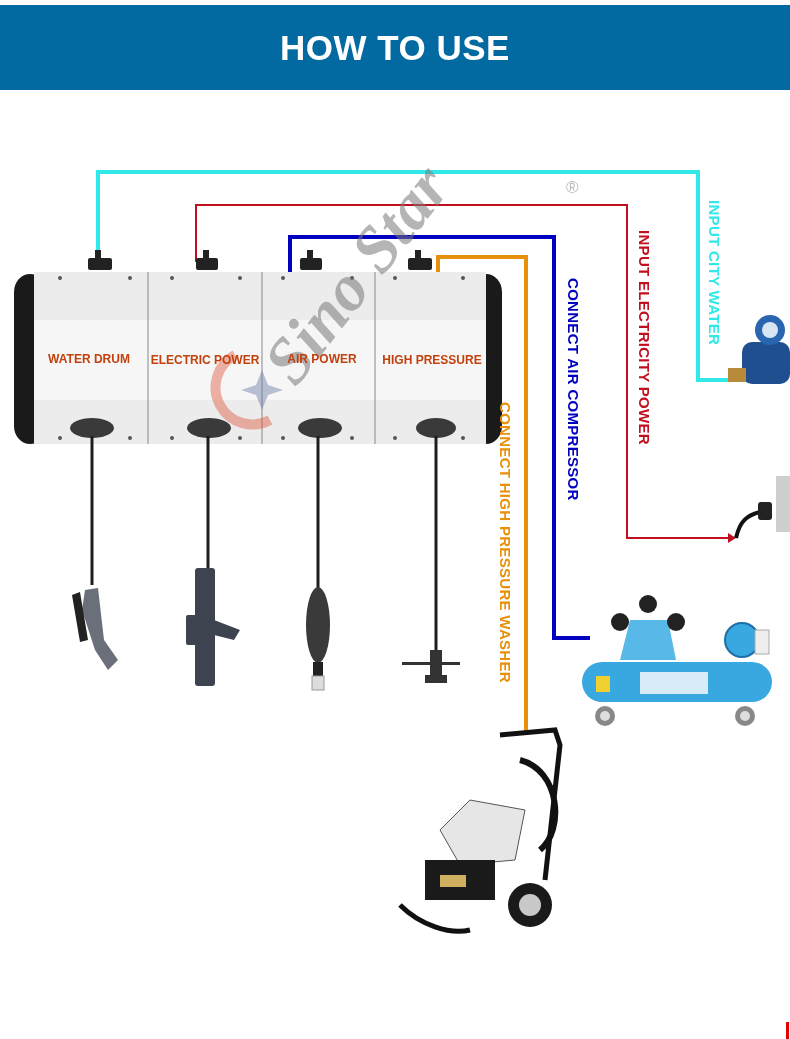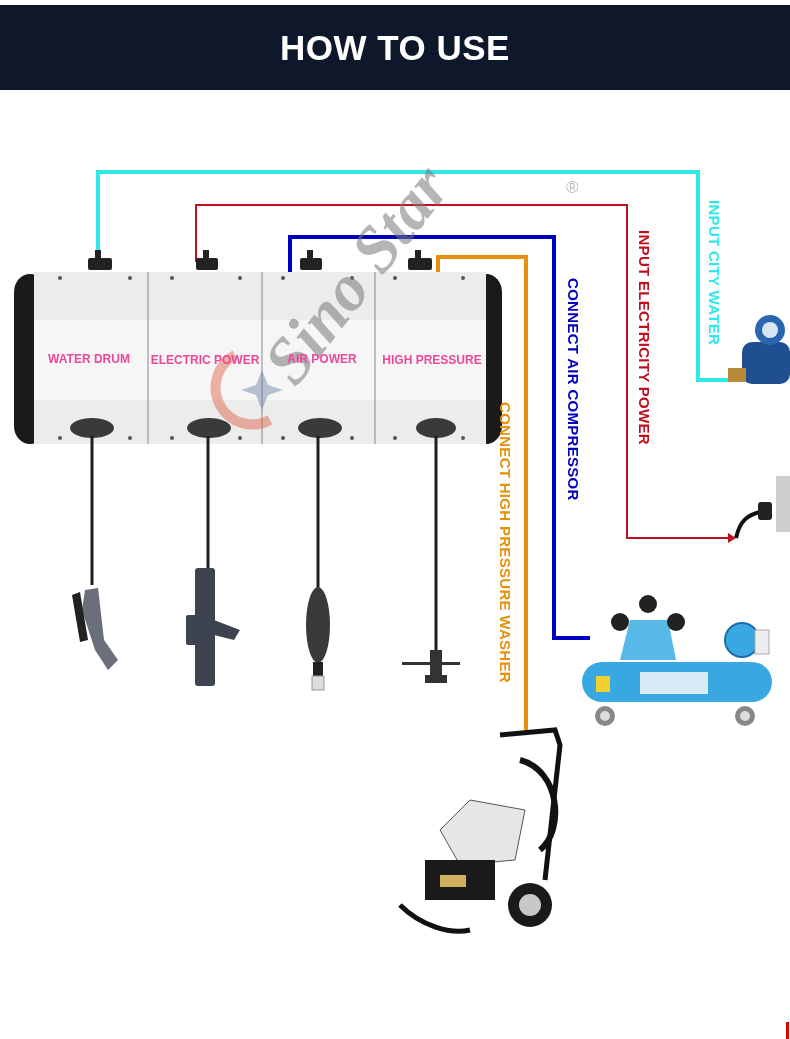--- a/index.html
+++ b/index.html
@@ -1,21 +1,21 @@
 <!DOCTYPE html>
 <html><head>
 <meta charset="utf-8">
 <style>
   html, body { margin:0; padding:0; }
   body { width:790px; height:1039px; background:#ffffff; position:relative; overflow:hidden; font-family:"Liberation Sans", sans-serif; }
-  .banner { position:absolute; left:0; top:5px; width:790px; height:85px; background:#0f172a; display:flex; align-items:center; justify-content:center; }
+  .banner { position:absolute; left:0; top:5px; width:790px; height:85px; background:#0369a1; display:flex; align-items:center; justify-content:center; }
   .banner-title { color:#fff; font-weight:bold; font-size:35px; letter-spacing:0.5px; }
   svg.diagram { position:absolute; left:0; top:0; }
   .vlabel { position:absolute; writing-mode:vertical-rl; font-weight:bold; font-size:15px; letter-spacing:0.3px; white-space:nowrap; }
-  .drum-label { position:absolute; font-weight:bold; font-size:12px; color:#ec4899; white-space:nowrap; transform:translateX(-50%); }
+  .drum-label { position:absolute; font-weight:bold; font-size:12px; color:#c2410c; white-space:nowrap; transform:translateX(-50%); }
   .watermark { position:absolute; font-family:"Liberation Serif", serif; font-style:italic; font-weight:bold; font-size:66px; color:rgba(120,120,120,0.55); transform:rotate(-52deg); transform-origin:left bottom; white-space:nowrap; }
   .reg { position:absolute; font-size:17px; color:rgba(140,140,140,0.6); }
   .edge-mark { position:absolute; left:786px; top:1022px; width:3px; height:17px; background:#e00000; }
 </style>
 </head>
 <body>
 
 <div class="banner">
   <span class="banner-title">HOW TO USE</span>
 </div>

